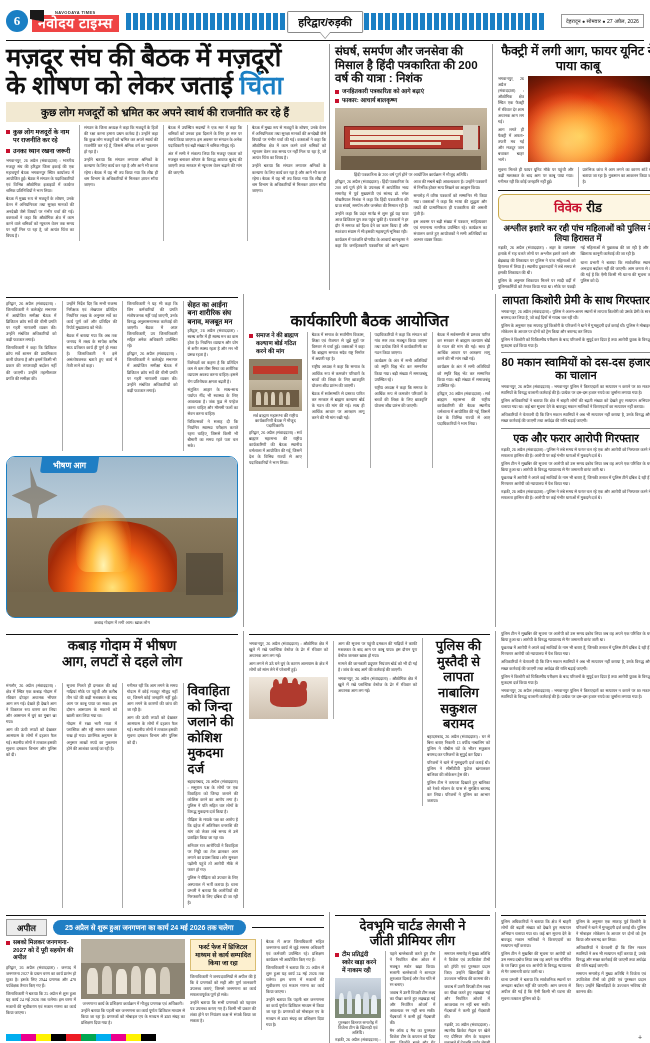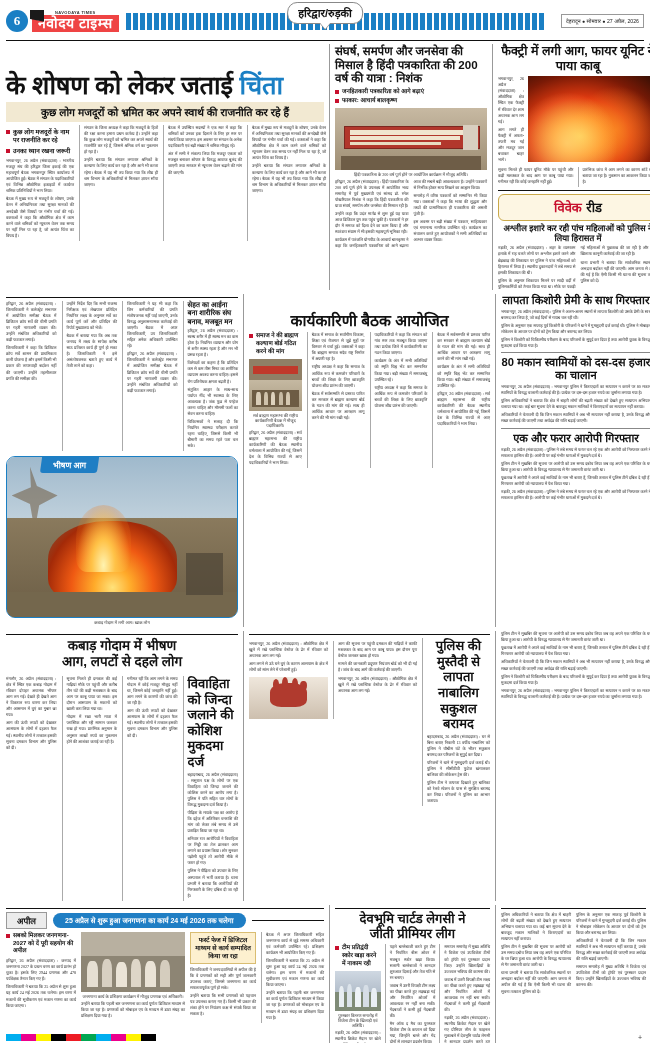--- a/index.html
+++ b/index.html
@@ -19,22 +19,22 @@
   .logo-wrap{position:relative;flex:0 0 auto;}
   .logo-top{font-size:4px;letter-spacing:.4px;color:#333;text-align:center;
             transform:scaleY(.9);margin-bottom:0px;font-weight:bold;}
   .logo-box{background:#ef4444;color:#fff;font-weight:bold;font-size:14px;
             padding:1px 6px 2px 6px;letter-spacing:.5px;line-height:1.05;
             font-family:"Liberation Sans",sans-serif;white-space:nowrap;}
   .logo-flag{position:absolute;left:-2px;top:0px;width:14px;height:12px;background:#1a1a1a;
              clip-path:polygon(0 0,100% 0,100% 100%,0 78%);}
   .bar-strip{flex:1 1 auto;height:17px;display:flex;gap:2px;overflow:hidden;margin:0 3px;}
   .bar-strip i{flex:0 0 5px;height:100%;background:#1a7fc4;display:block;}
-  .edition-tag{position:absolute;left:50%;transform:translateX(-50%);top:2px;
-     background:#fff;border:1px solid #888;border-radius:10px;padding:2px 10px 3px 10px;
+  .edition-tag{position:absolute;left:50%;transform:translateX(-50%);top:11px;
+     background:#fff;border:1px solid #888;border-radius:1px;padding:2px 10px 3px 10px;
      font-size:11px;font-weight:bold;color:#111;white-space:nowrap;z-index:5;}
   .edition-tag:after{content:"";position:absolute;left:50%;margin-left:-5px;bottom:-6px;
      width:0;height:0;border-left:5px solid transparent;border-right:5px solid transparent;
      border-top:6px solid #fff;filter:drop-shadow(0 1px 0 #888);}
   .dateline{flex:0 0 auto;border:1px solid #999;padding:2px 4px;font-size:5.2px;
             white-space:nowrap;background:#fff;color:#222;}
 
   .rule{border-top:1.6px solid #111;margin:2px 0 0 0;}
 
   
@@ -201,21 +201,21 @@
     </div>
     <div class="edition-tag">हरिद्वार/रुड़की</div>
     <div class="dateline">देहरादून ● सोमवार ● 27 अप्रैल, 2026</div>
   </div>
   <div class="rule"></div>
 
   <div class="top-zone">
 
     <div class="col-lead">
       <h1 class="lead">
-        <br>
+        <span>मज़दूर संघ की बैठक में मज़दूरों</span><br>
         <span>के शोषण को लेकर जताई </span><span class="hl">चिंता</span>
       </h1>
       <div class="subbar">कुछ लोग मजदूरों को भ्रमित कर अपने स्वार्थ की राजनीति कर रहे हैं</div>
 
       <div style="display:flex;gap:5px;margin-top:3px;">
         <div style="width:68px;flex:0 0 68px;">
           <div class="bullets">
             <div>कुछ लोग मजदूरों के नाम पर राजनीति कर रहे</div>
             <div style="margin-top:2px;">उनका ध्यान रखना जरूरी</div>
           </div>
@@ -442,21 +442,21 @@
   </div>
 
   <div style="display:flex;gap:5px;margin-top:4px;">
 
     <div style="width:232px;flex:0 0 232px;">
       <div class="hr-b"></div>
       <h2 class="blk-head">
         <span>कबाड़ गोदाम में भीषण</span><br>
         <span>आग, लपटों से दहले लोग</span>
       </h2>
-      <div style="display:flex;gap:5px;margin-top:7px;">
+      <div style="display:flex;gap:5px;margin-top:14px;">
         <div style="flex:1 1 0;">
           <div class="txt">
             <p>मंगलौर, 26 अप्रैल (संवाददाता) : क्षेत्र में स्थित एक कबाड़ गोदाम में रविवार दोपहर अचानक भीषण आग लग गई। देखते ही देखते आग ने विकराल रूप धारण कर लिया और आसमान में धुएं का गुबार छा गया।</p>
             <p>आग की ऊंची लपटों को देखकर आसपास के लोगों में दहशत फैल गई। स्थानीय लोगों ने तत्काल इसकी सूचना दमकल विभाग और पुलिस को दी।</p>
           </div>
         </div>
         <div class="vline" style="flex:1 1 0;padding-left:4px;">
           <div class="txt">
             <p>सूचना मिलते ही दमकल की कई गाड़ियां मौके पर पहुंचीं और करीब तीन घंटे की कड़ी मशक्कत के बाद आग पर काबू पाया जा सका। इस दौरान आसपास के मकानों को खाली करा लिया गया था।</p>
             <p>गोदाम में रखा भारी मात्रा में प्लास्टिक और रद्दी सामान जलकर राख हो गया। प्रारंभिक अनुमान के अनुसार लाखों रुपये का नुकसान होने की आशंका जताई जा रही है।</p>

